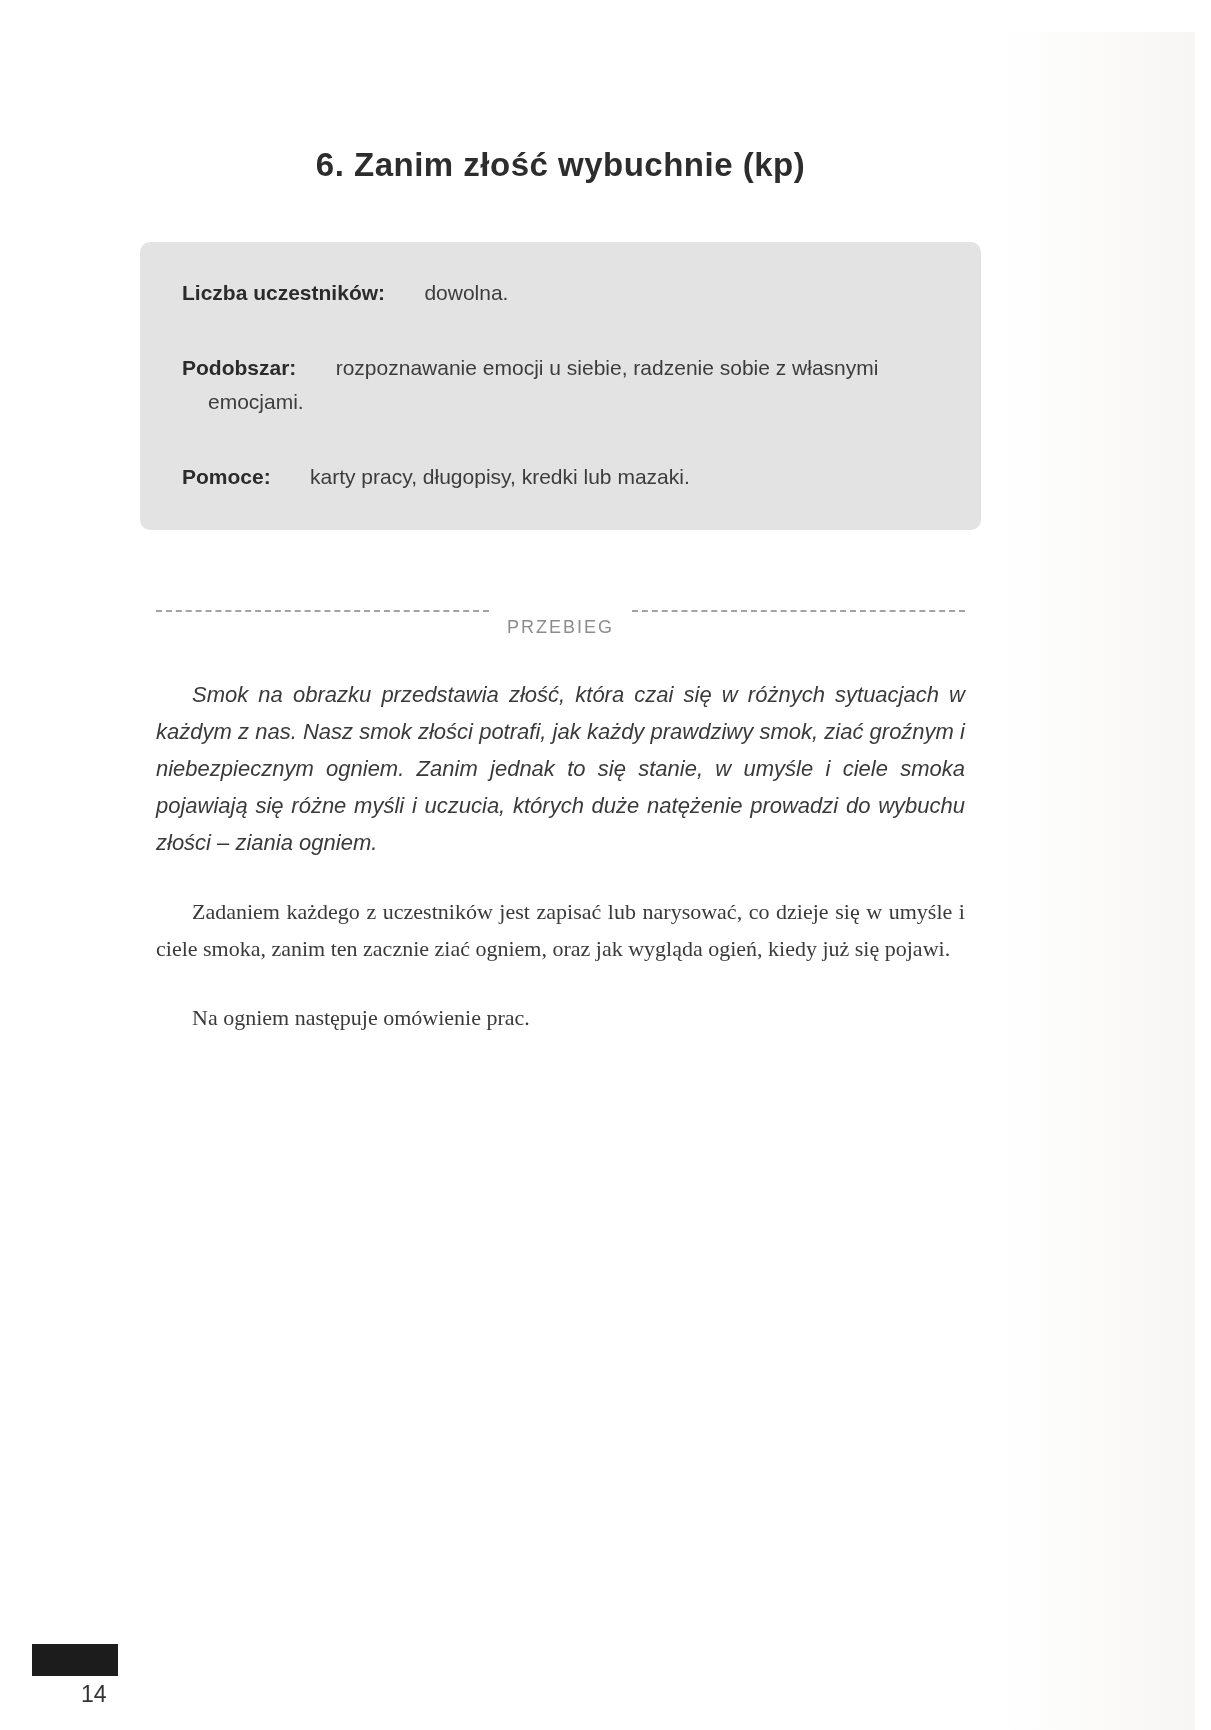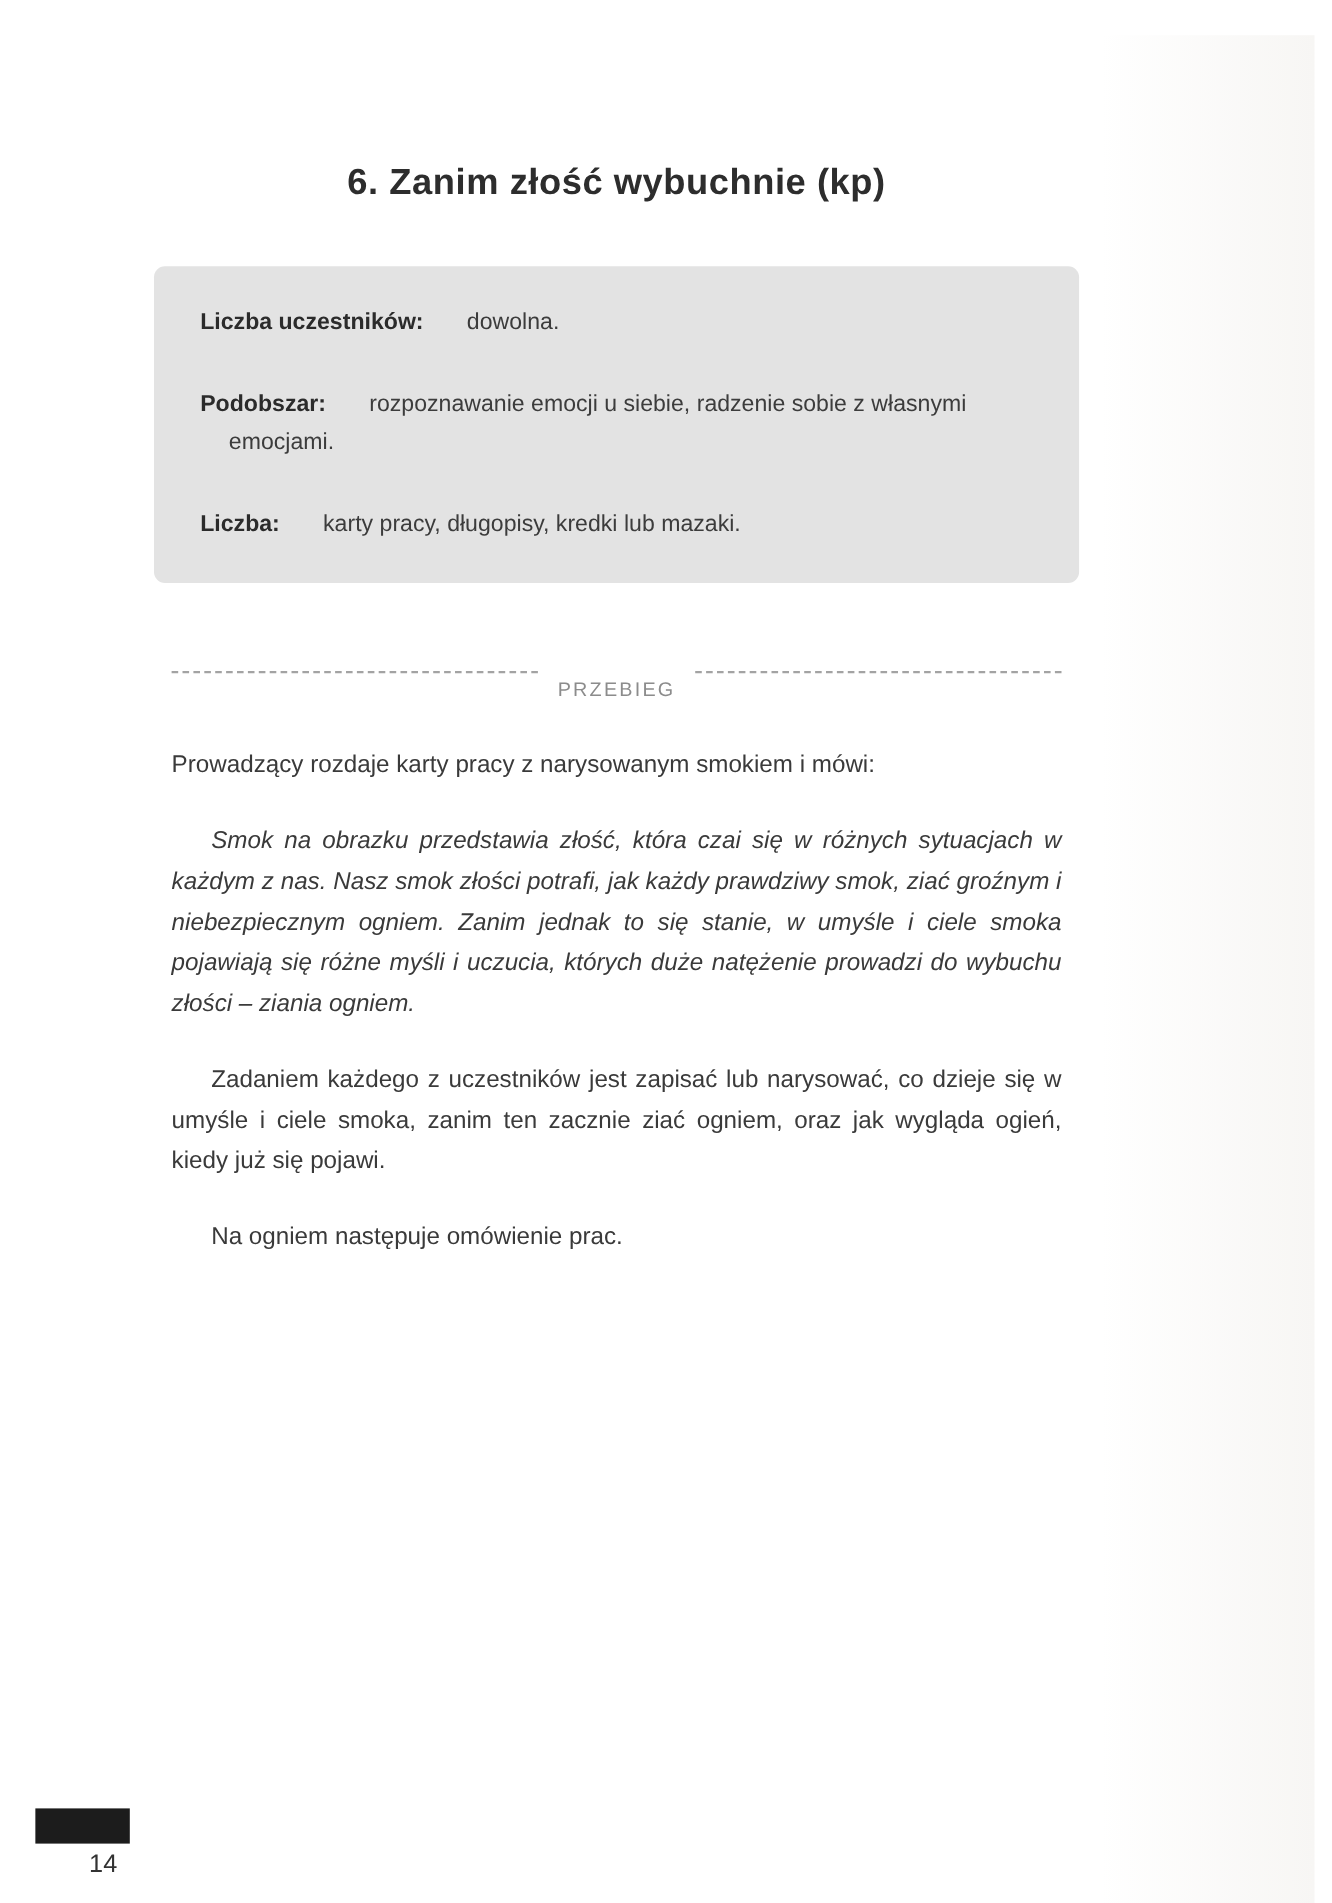--- a/index.html
+++ b/index.html
@@ -70,21 +70,21 @@
     font-size: 22px;
     line-height: 37px;
     text-align: justify;
     color: #3a3a3a;
   }
   .intro { text-align: left; }
   .quote {
     font-style: italic;
     text-indent: 36px;
   }
-  .para { text-indent: 36px; }
+  .para { text-indent: 36px; font-family: Liberation Serif, serif; }
   .footer-rule {
     position: absolute;
     left: 0;
     top: 1612px;
     width: 86px;
     height: 3px;
     background: #1c1c1c;
   }
   .page-number {
     position: absolute;
@@ -103,31 +103,30 @@
     <h1 class="title">6. Zanim złość wybuchnie (kp)</h1>
 
     <section class="info-box">
       <p class="info-item">
         <strong>Liczba uczestników:</strong><span>dowolna.</span>
       </p>
       <p class="info-item">
         <strong>Podobszar:</strong><span>rozpoznawanie emocji u siebie, radzenie sobie z własnymi emocjami.</span>
       </p>
       <p class="info-item">
-        <strong>Liczba:</strong><span>karty pracy, długopisy, kredki lub mazaki.</span>
+        <strong>Pomoce:</strong><span>karty pracy, długopisy, kredki lub mazaki.</span>
       </p>
     </section>
 
     <div class="divider">
       <span class="dash-line"></span>
       <span class="divider-label">PRZEBIEG</span>
       <span class="dash-line"></span>
     </div>
 
-    <p class="body intro">Prowadzący rozdaje karty pracy z narysowanym smokiem i mówi:</p>
     <p class="body quote">Smok na obrazku przedstawia złość, która czai się w różnych sytuacjach w każdym z nas. Nasz smok złości potrafi, jak każdy prawdziwy smok, ziać groźnym i niebezpiecznym ogniem. Zanim jednak to się stanie, w umyśle i ciele smoka pojawiają się różne myśli i uczucia, których duże natężenie prowadzi do wybuchu złości – ziania ogniem.</p>
     <p class="body para">Zadaniem każdego z uczestników jest zapisać lub narysować, co dzieje się w umyśle i ciele smoka, zanim ten zacznie ziać ogniem, oraz jak wygląda ogień, kiedy już się pojawi.</p>
     <p class="body para">Na ogniem następuje omówienie prac.</p>
 
   </div>
 
   <div class="footer-rule"></div>
   <div class="page-number">14</div>
 </div>
 

